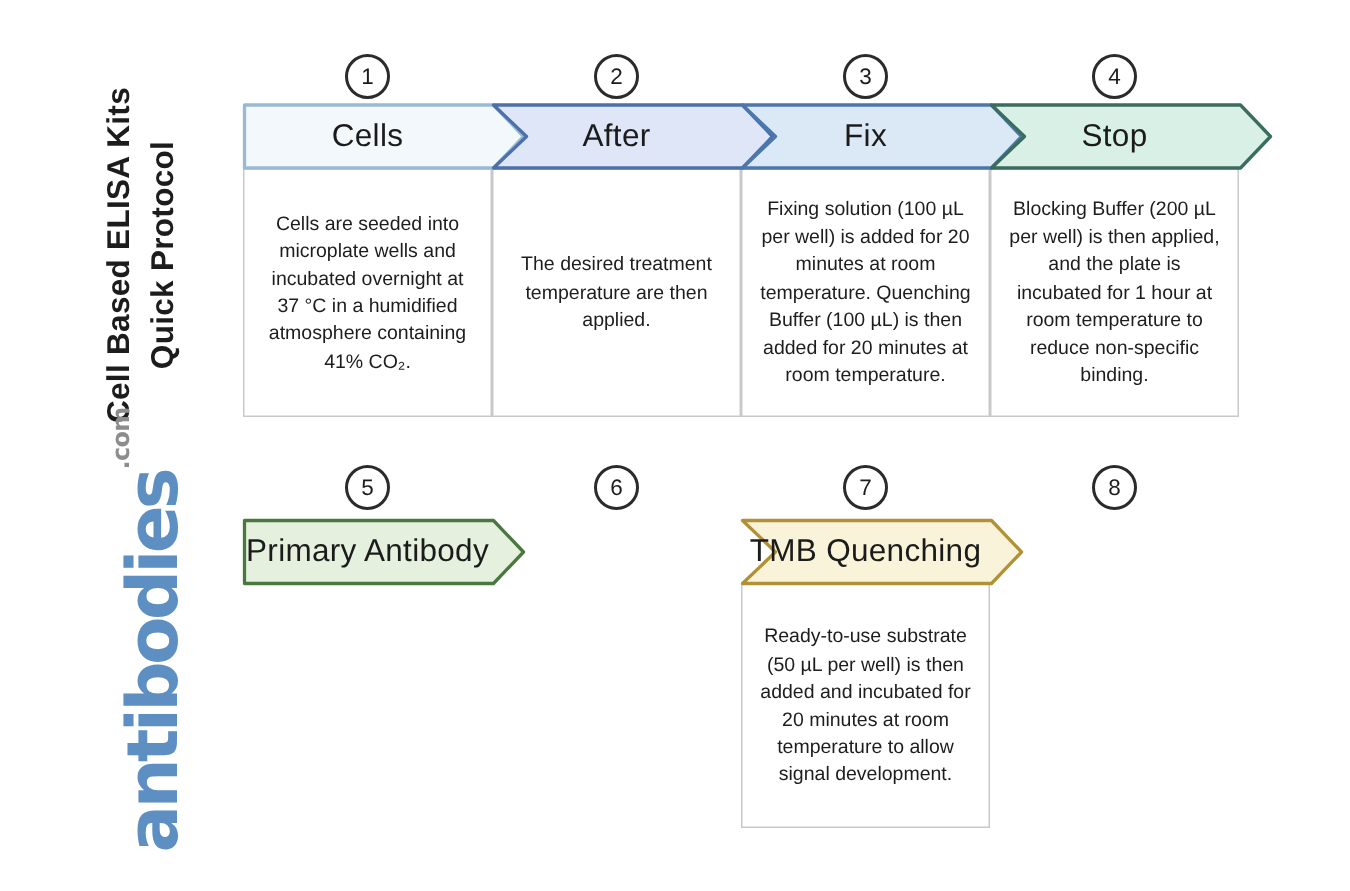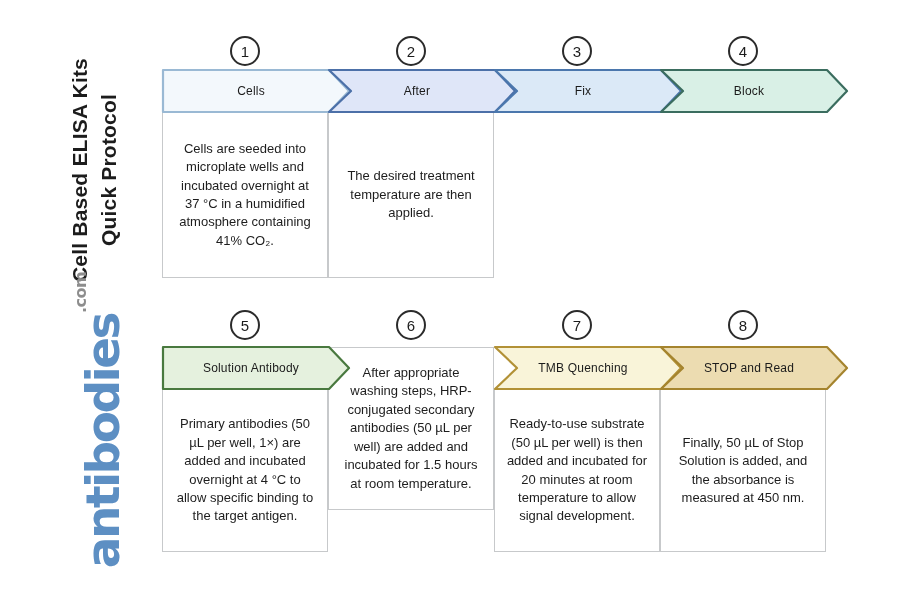--- a/index.html
+++ b/index.html
@@ -51,21 +51,21 @@
     width:30px; height:30px; border:2px solid #2b2b2b; border-radius:50%;
     background:#ffffff; display:flex; align-items:center; justify-content:center;
     font-size:15px; color:#1c1c1c;
   }
 
   .arrowwrap { position:relative; height:42px; }
   .arrow { position:absolute; left:0; top:-1px; overflow:visible; }
   .arrow-label {
     position:absolute; left:0; top:0; width:166px; height:42px;
     display:flex; align-items:center; justify-content:center;
-    font-size:12px; color:#1b1b1b; letter-spacing:0.2px;padding-left:12px;
+    font-size:21px; color:#1b1b1b; letter-spacing:0.2px;
   }
 
   .desc {
     border:1px solid #c7c9cb; background:#ffffff;
     display:flex; align-items:center; justify-content:center;
     text-align:center;
   }
   .row-top    .desc { height:166px; }
   .row-bottom .desc { height:163px; }
   .desc-text {
@@ -128,66 +128,66 @@
         <div class="badge">
           <span>3</span>
         </div>
       </div>
       <div class="arrowwrap">
         <svg class="arrow" width="188" height="44" viewBox="0 0 188 44">
           <polygon points="1,1 167,1 187,22 167,43 1,43 23,22" stroke-width="2.2" stroke-linejoin="round" fill="#dbe9f7" stroke="#4b77ad"></polygon>
         </svg>
         <div class="arrow-label">Fix</div>
       </div>
+      <div class="desc">
+        <p class="desc-text">Fixing solution (100 µL per well) is added for 20 minutes at room temperature. Quenching Buffer (100 µL) is then added for 20 minutes at room temperature.</p>
+      </div>
     </div>
 
     <div class="step">
       <div class="badgewrap">
         <div class="badge">
           <span>4</span>
         </div>
       </div>
       <div class="arrowwrap">
         <svg class="arrow" width="188" height="44" viewBox="0 0 188 44">
           <polygon points="1,1 167,1 187,22 167,43 1,43 23,22" stroke-width="2.2" stroke-linejoin="round" fill="#d9f0e6" stroke="#3b6d5f"></polygon>
         </svg>
-        <div class="arrow-label">Block</div>
+        <div class="arrow-label">Stop</div>
+      </div>
+      <div class="desc">
+        <p class="desc-text">Blocking Buffer (200 µL per well) is then applied, and the plate is incubated for 1 hour at room temperature to reduce non-specific binding.</p>
       </div>
     </div>
 
   </section>
 
   <section class="flow row-bottom">
 
     <div class="step">
       <div class="badgewrap">
         <div class="badge">
           <span>5</span>
         </div>
       </div>
       <div class="arrowwrap">
         <svg class="arrow" width="188" height="44" viewBox="0 0 188 44">
           <polygon points="1,1 167,1 187,22 167,43 1,43" stroke-width="2.2" stroke-linejoin="round" fill="#e5f1de" stroke="#49793f"></polygon>
         </svg>
-        <div class="arrow-label">Solution Antibody</div>
-      </div>
-      <div class="desc">
-        <p class="desc-text">Primary antibodies (50 µL per well, 1×) are added and incubated overnight at 4 °C to allow specific binding to the target antigen.</p>
+        <div class="arrow-label">Primary Antibody</div>
       </div>
     </div>
 
     <div class="step">
       <div class="badgewrap">
         <div class="badge">
           <span>6</span>
         </div>
       </div>
-      <div class="desc">
-        <p class="desc-text">After appropriate washing steps, HRP-conjugated secondary antibodies (50 µL per well) are added and incubated for 1.5 hours at room temperature.</p>
-      </div>
     </div>
 
     <div class="step">
       <div class="badgewrap">
         <div class="badge">
           <span>7</span>
         </div>
       </div>
       <div class="arrowwrap">
         <svg class="arrow" width="188" height="44" viewBox="0 0 188 44">
@@ -198,26 +198,17 @@
       <div class="desc">
         <p class="desc-text">Ready-to-use substrate (50 µL per well) is then added and incubated for 20 minutes at room temperature to allow signal development.</p>
       </div>
     </div>
 
     <div class="step">
       <div class="badgewrap">
         <div class="badge">
           <span>8</span>
         </div>
-      </div>
-      <div class="arrowwrap">
-        <svg class="arrow" width="188" height="44" viewBox="0 0 188 44">
-          <polygon points="1,1 167,1 187,22 167,43 1,43 23,22" stroke-width="2.2" stroke-linejoin="round" fill="#ecdcb1" stroke="#a5842e"></polygon>
-        </svg>
-        <div class="arrow-label">STOP and Read</div>
-      </div>
-      <div class="desc">
-        <p class="desc-text">Finally, 50 µL of Stop Solution is added, and the absorbance is measured at 450 nm.</p>
       </div>
     </div>
 
   </section>
 </div>
 
 </body></html>

